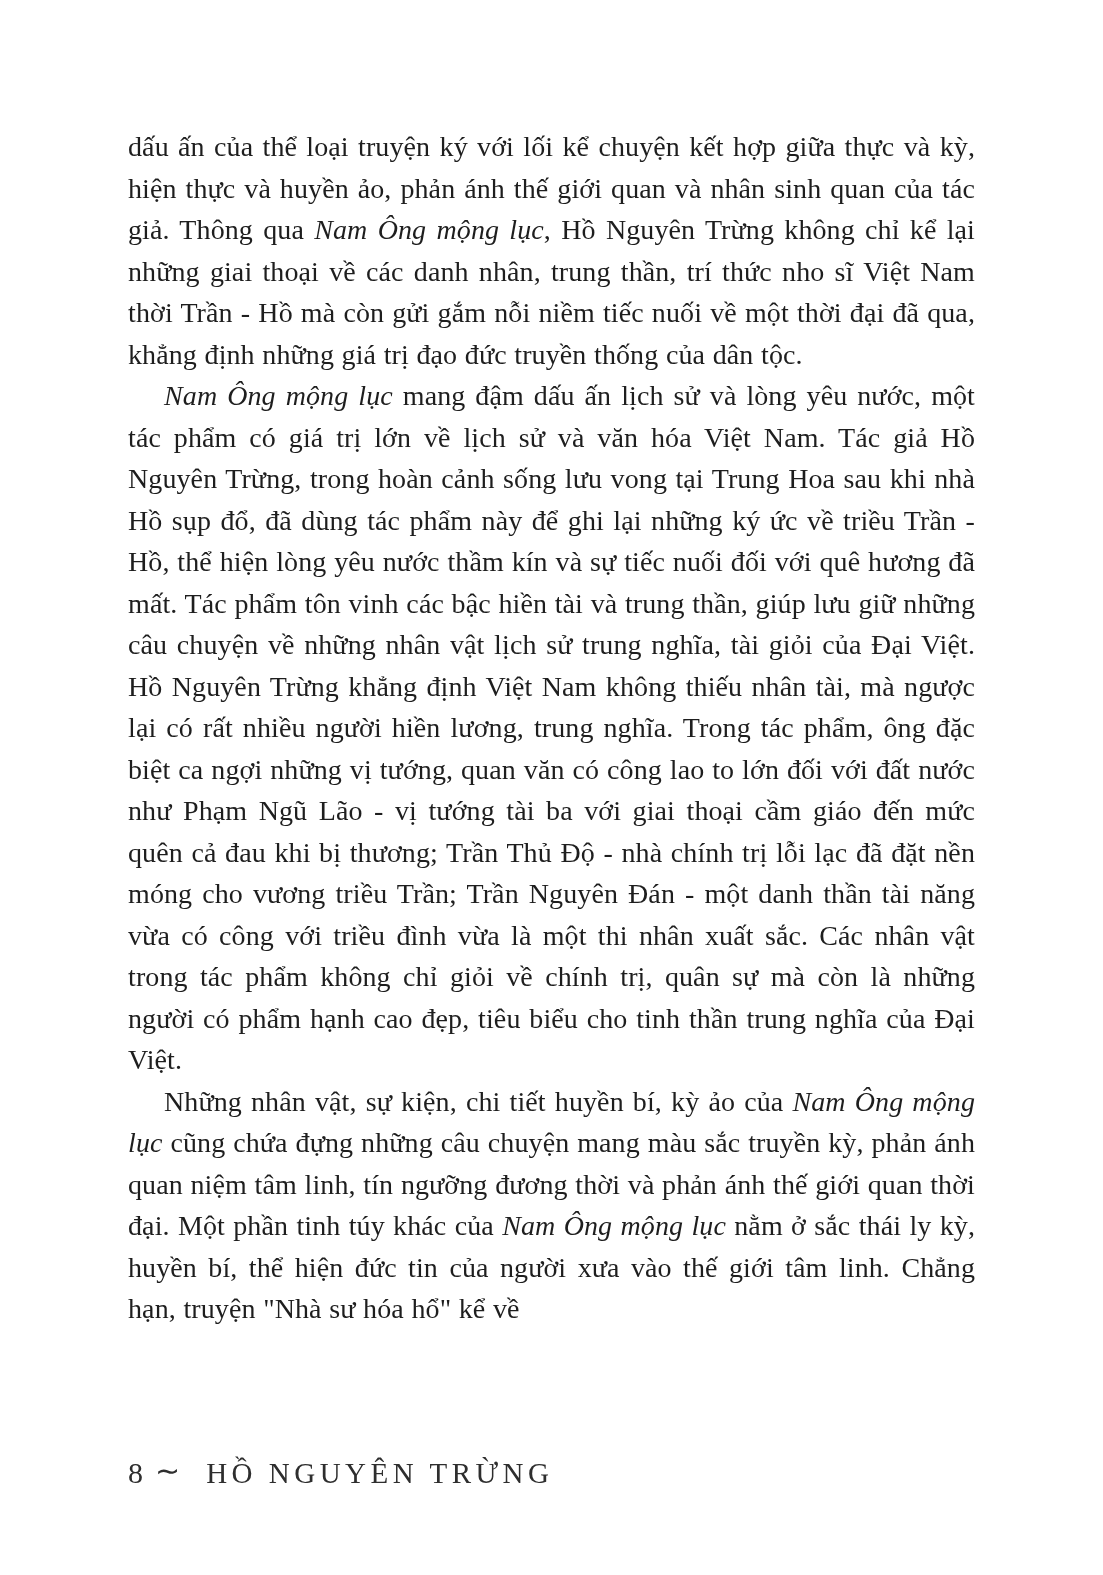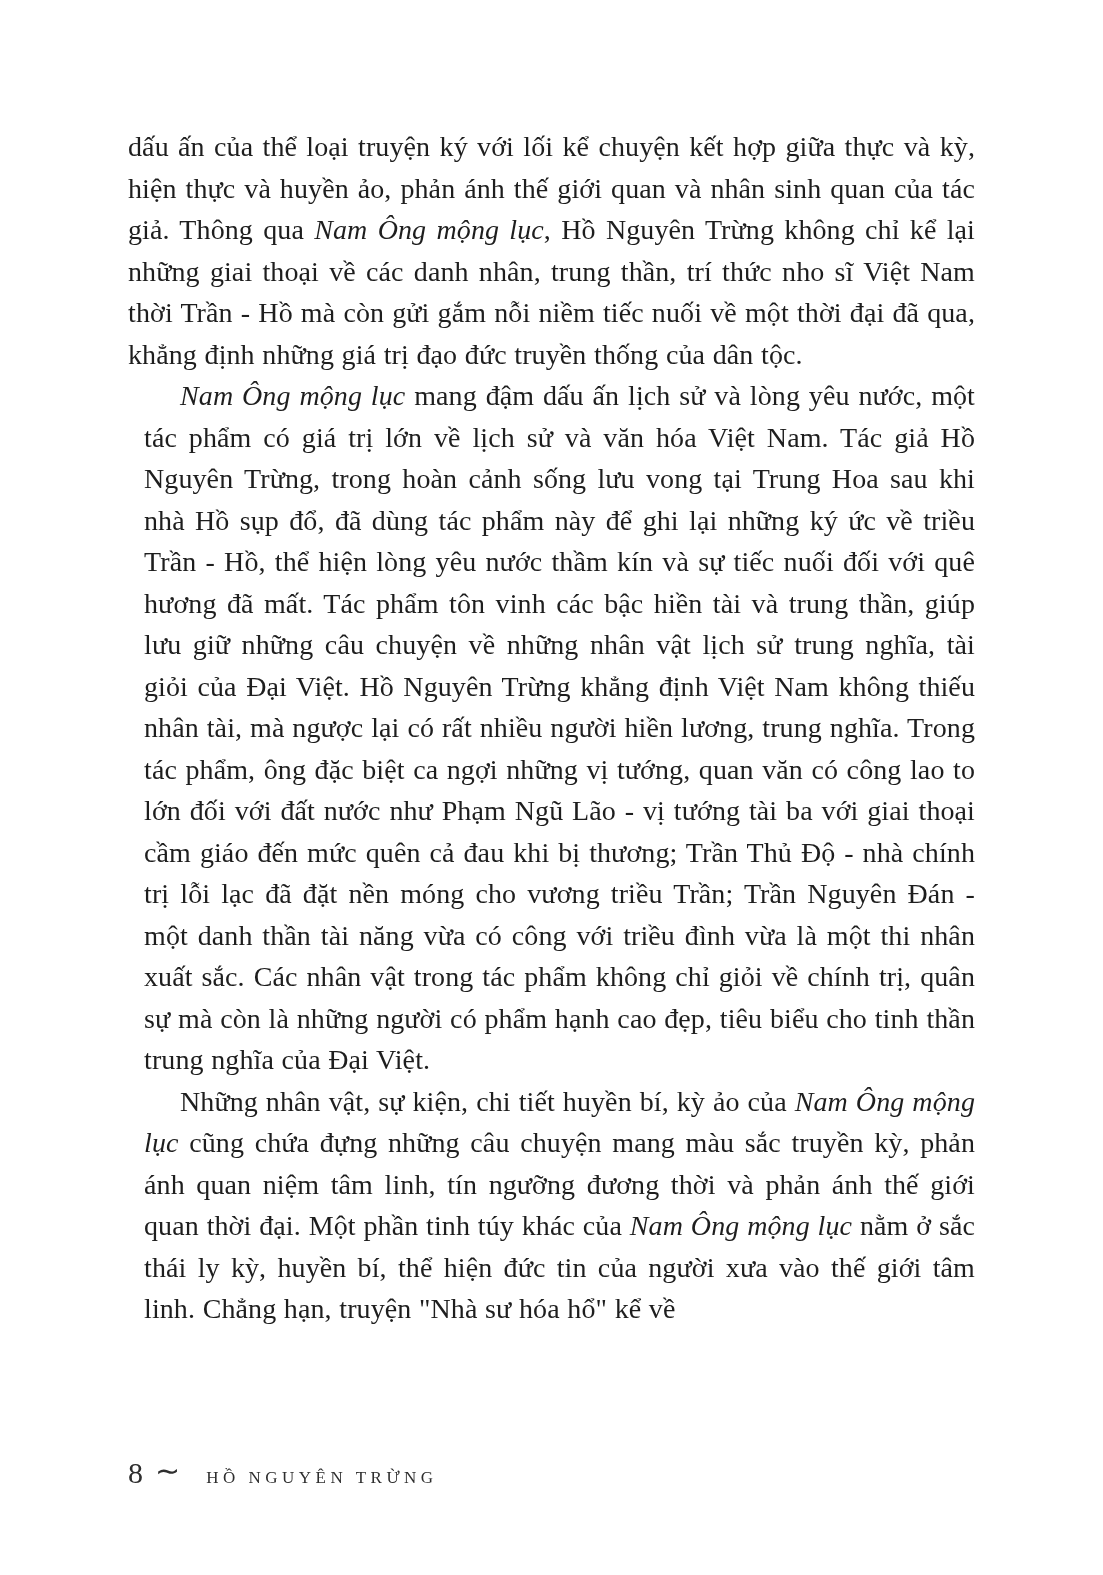--- a/index.html
+++ b/index.html
@@ -28,21 +28,21 @@
   }
   .para{
     margin:0;
     font-size:28px;
     line-height:41.5px;
     text-align:justify;
     color:var(--body_text);
     letter-spacing:0.1px;
     word-spacing:0.5px;
   }
-  .para.indent{text-indent:36px;margin-left:16px;}
+  .para.indent{text-indent:36px;}
   .para em{font-style:italic;}
   .page-footer{
     position:absolute;
     left:128px;top:1455px;
     display:flex;
     align-items:baseline;
     color:var(--footer_text);
     white-space:nowrap;
   }
   .page-number{
@@ -50,21 +50,21 @@
     line-height:36px;
   }
   .swash-separator{
     font-family:"DejaVu Sans",sans-serif;
     font-size:30px;
     margin:0 26px 0 12px;
     position:relative;
     top:-2px;
   }
   .running-title{
-    font-size:17px;
+    font-size:29px;
     letter-spacing:4.5px;
   }
 </style>
 </head>
 <body>
 
 <div class="page">
 
   <main class="text-block">
       <p class="para"><span>dấu ấn của thể loại truyện ký với lối kể chuyện kết hợp giữa thực và kỳ, hiện thực và huyền ảo, phản ánh thế giới quan và nhân sinh quan của tác giả. Thông qua </span><em>Nam Ông mộng lục</em><span>, Hồ Nguyên Trừng không chỉ kể lại những giai thoại về các danh nhân, trung thần, trí thức nho sĩ Việt Nam thời Trần - Hồ mà còn gửi gắm nỗi niềm tiếc nuối về một thời đại đã qua, khẳng định những giá trị đạo đức truyền thống của dân tộc.</span></p>

